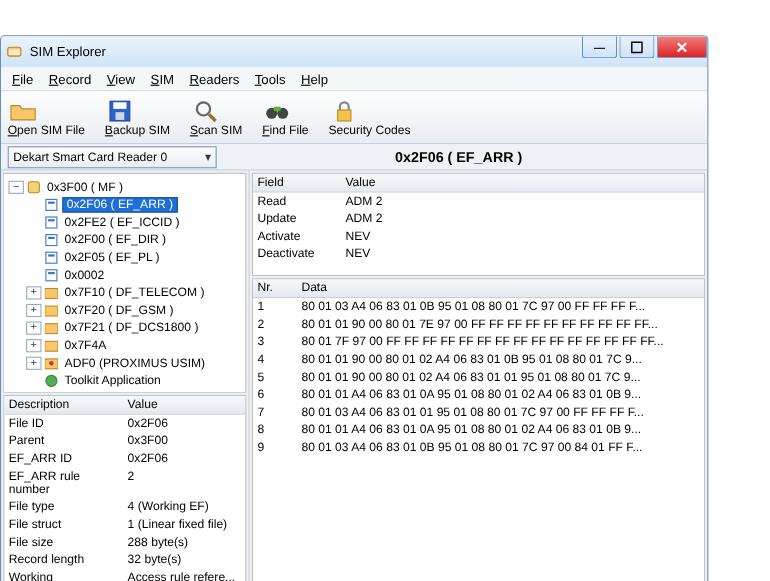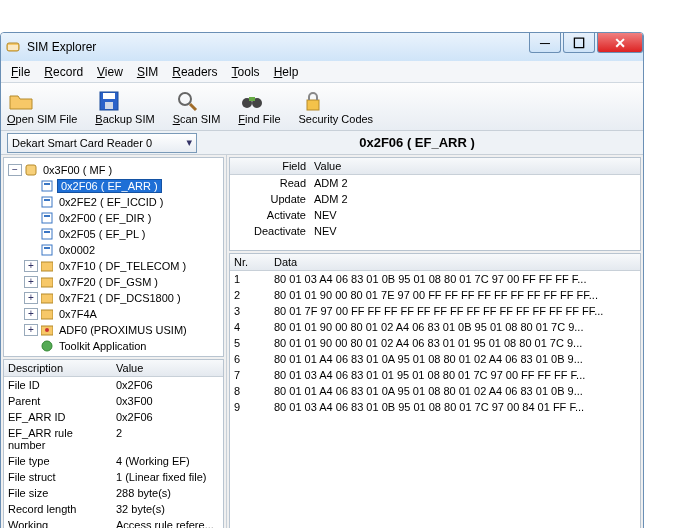--- a/index.html
+++ b/index.html
@@ -35,21 +35,21 @@
   .kvhead, .kvrow { display:flex; }
   .kvhead { background: linear-gradient(#f7f9fb,#e4e9ef); border-bottom:1px solid #c8d0d8; font-weight:normal; }
   .kvhead div, .kvrow div { padding: 2px 4px; }
   .kcol { width: 108px;}
   .vcol { flex:1; }
   .rightcol { flex:1; display:flex; flex-direction: column; }
   .fieldpanel { height: 94px; background:#fff; border:1px solid #b8c4d0; margin:2px; overflow:auto; font-size:11px; }
   .fhead, .frow { display:flex; }
   .fhead { background: linear-gradient(#f7f9fb,#e4e9ef); border-bottom:1px solid #c8d0d8; }
   .fhead div, .frow div { padding:2px 4px; }
-  .fcol1 { width:80px;text-align:right;}
+  .fcol1 { width:80px;}
   .fcol2 { flex:1;  }
   .datapanel { flex:1; background:#fff; border:1px solid #b8c4d0; margin:0 2px 2px 2px; overflow:auto; font-size:11px; }
   .dhead, .drow { display:flex; white-space: nowrap; }
   .dhead { background: linear-gradient(#f7f9fb,#e4e9ef); border-bottom:1px solid #c8d0d8; position: sticky; top:0; }
   .dhead div, .drow div { padding:2px 4px; }
   .dcol1 { width:40px;  }
   .dcol2 { flex:1; font-family: Liberation Sans, sans-serif; font-size:11px; }
   .nodelabel { padding: 0 2px; }
 </style>
 </head>

